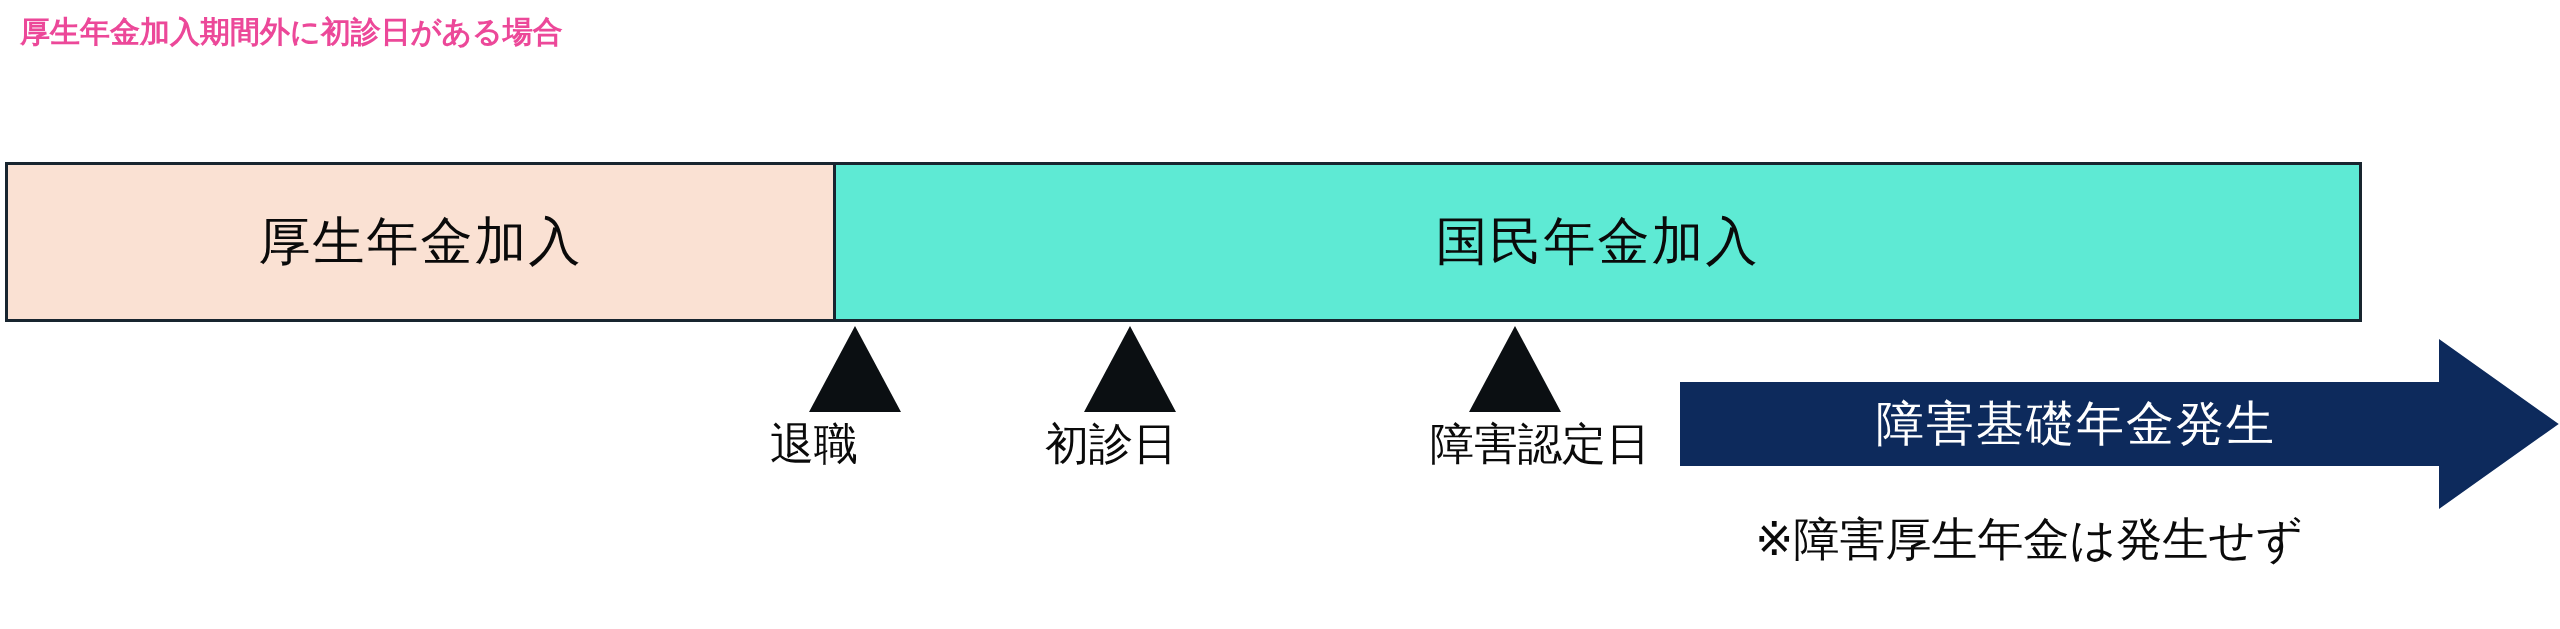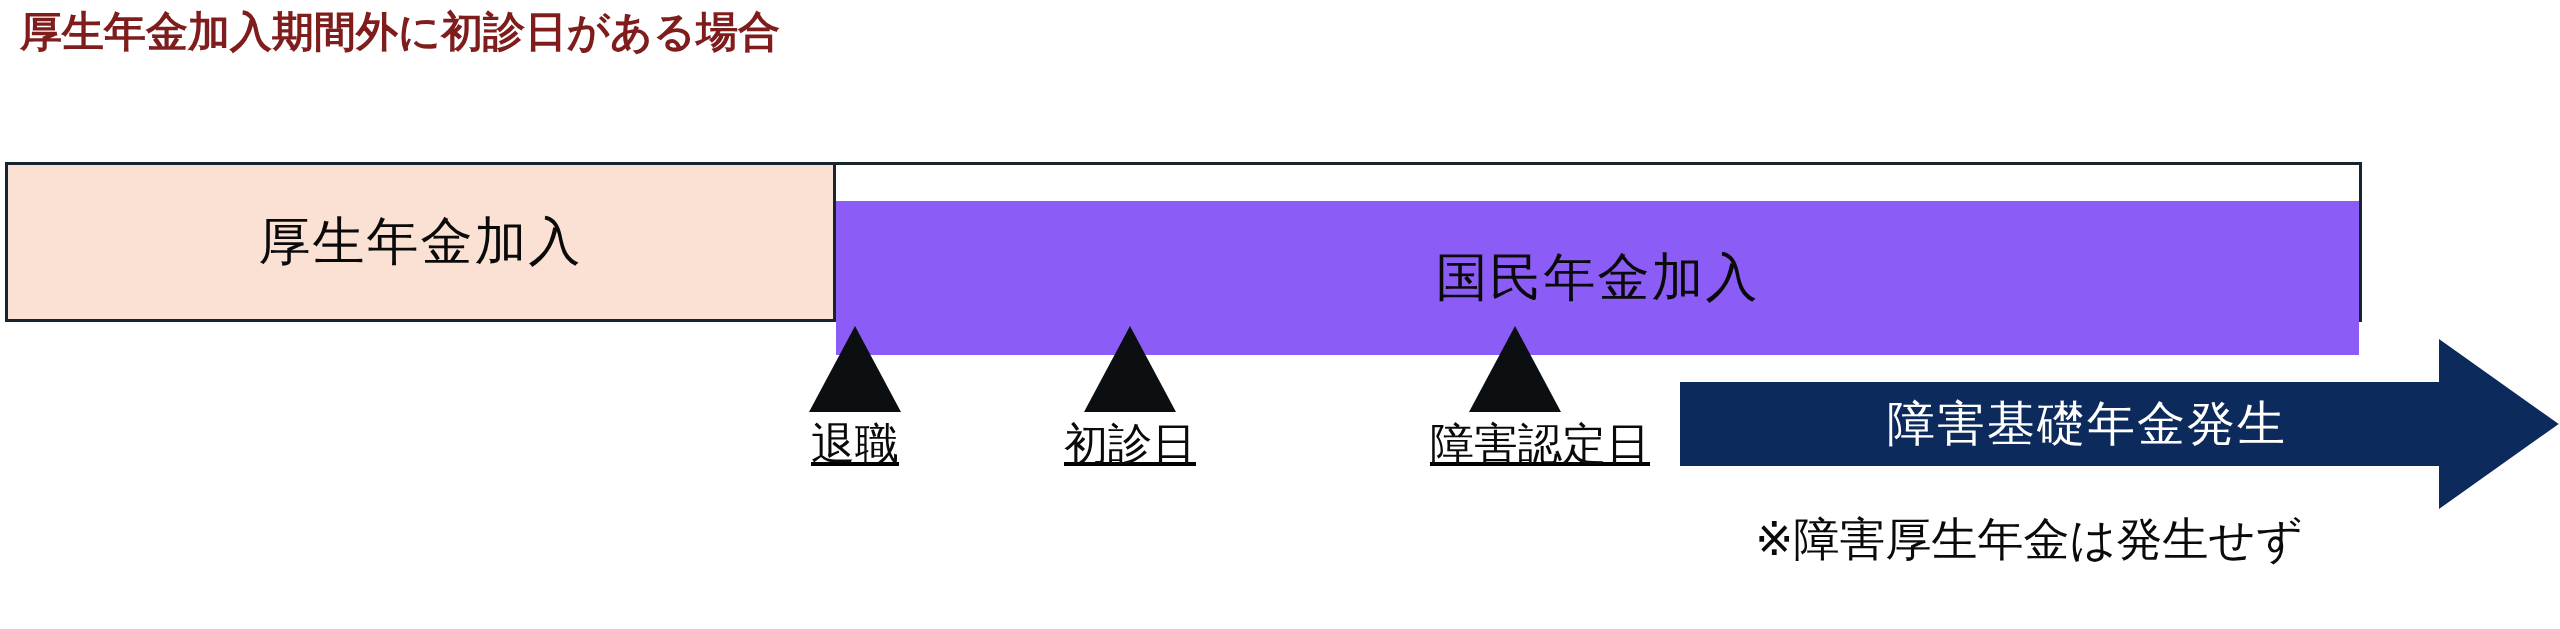--- a/index.html
+++ b/index.html
@@ -8,23 +8,23 @@
     background:#ffffff;
     font-family:"Liberation Sans","DejaVu Sans",sans-serif;
     overflow:hidden;
     position:relative;
   }
   #stage{position:absolute;left:0;top:0;width:2560px;height:629px;}
 
   
   #title{
     position:absolute;left:20px;top:8px;
-    font-size:42px;line-height:48px;
+    font-size:30px;line-height:48px;
     font-weight:bold;
-    color:#7f1d1d;
+    color:#ec4899;
     letter-spacing:0px;
     white-space:nowrap;
   }
 
   
   #bar{
     position:absolute;left:5px;top:162px;
     width:2357px;height:160px;
     box-sizing:border-box;
     border:3px solid #18252f;
@@ -36,36 +36,33 @@
     box-sizing:border-box;
     height:100%;
   }
   #seg-kosei{
     width:828px;
     background:#fae1d3;
     border-right:3px solid #18252f;
   }
   #seg-kokumin{
     flex:1 1 auto;
-    background:#8b5cf6;
-    margin-top:36px;
+    background:#5eead4;
   }
   .seg-label{
     font-size:52px;
     color:#0a0a0a;
     letter-spacing:2px;
     white-space:nowrap;
   }
 
   
   .marker{
     position:absolute;
     width:170px;
-    text-align:center;
-    text-decoration:underline;
   }
   .tri{
     width:0;height:0;margin:0 auto;
     border-left:46px solid transparent;
     border-right:46px solid transparent;
     border-bottom:86px solid #0b0f12;
   }
   .marker-label{
     margin-top:6px;
     font-size:44px;
@@ -77,21 +74,21 @@
   #marker-1{left:1045px;top:326px;}
   #marker-2{left:1430px;top:326px;}
 
   
   #arrow-wrap{
     position:absolute;left:1680px;top:338px;
     width:880px;height:172px;
   }
   #arrow-svg{display:block;width:880px;height:172px;}
   #arrow-text{
-    position:absolute;left:12px;top:0;
+    position:absolute;left:1px;top:0;
     width:790px;height:172px;
     display:flex;align-items:center;justify-content:center;
     font-size:48px;
     color:#ffffff;
     letter-spacing:2px;
     white-space:nowrap;
     pointer-events:none;
   }
 
   

